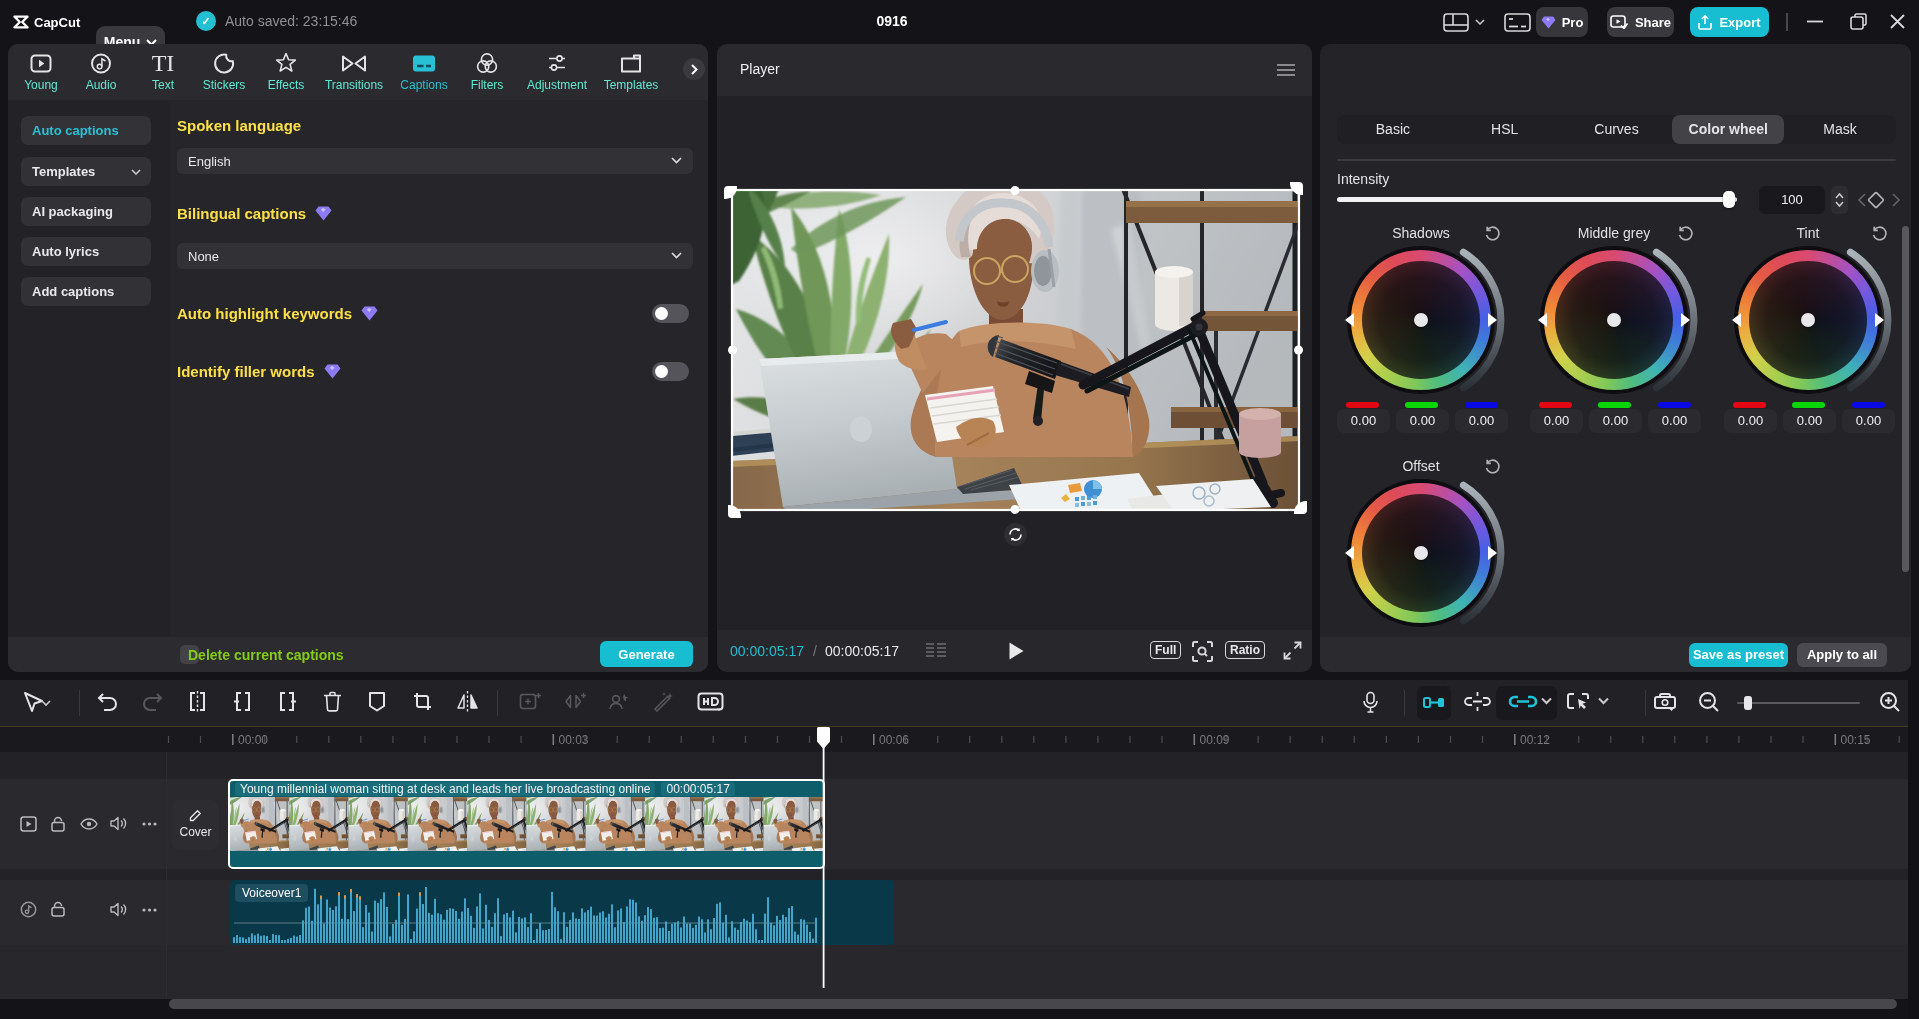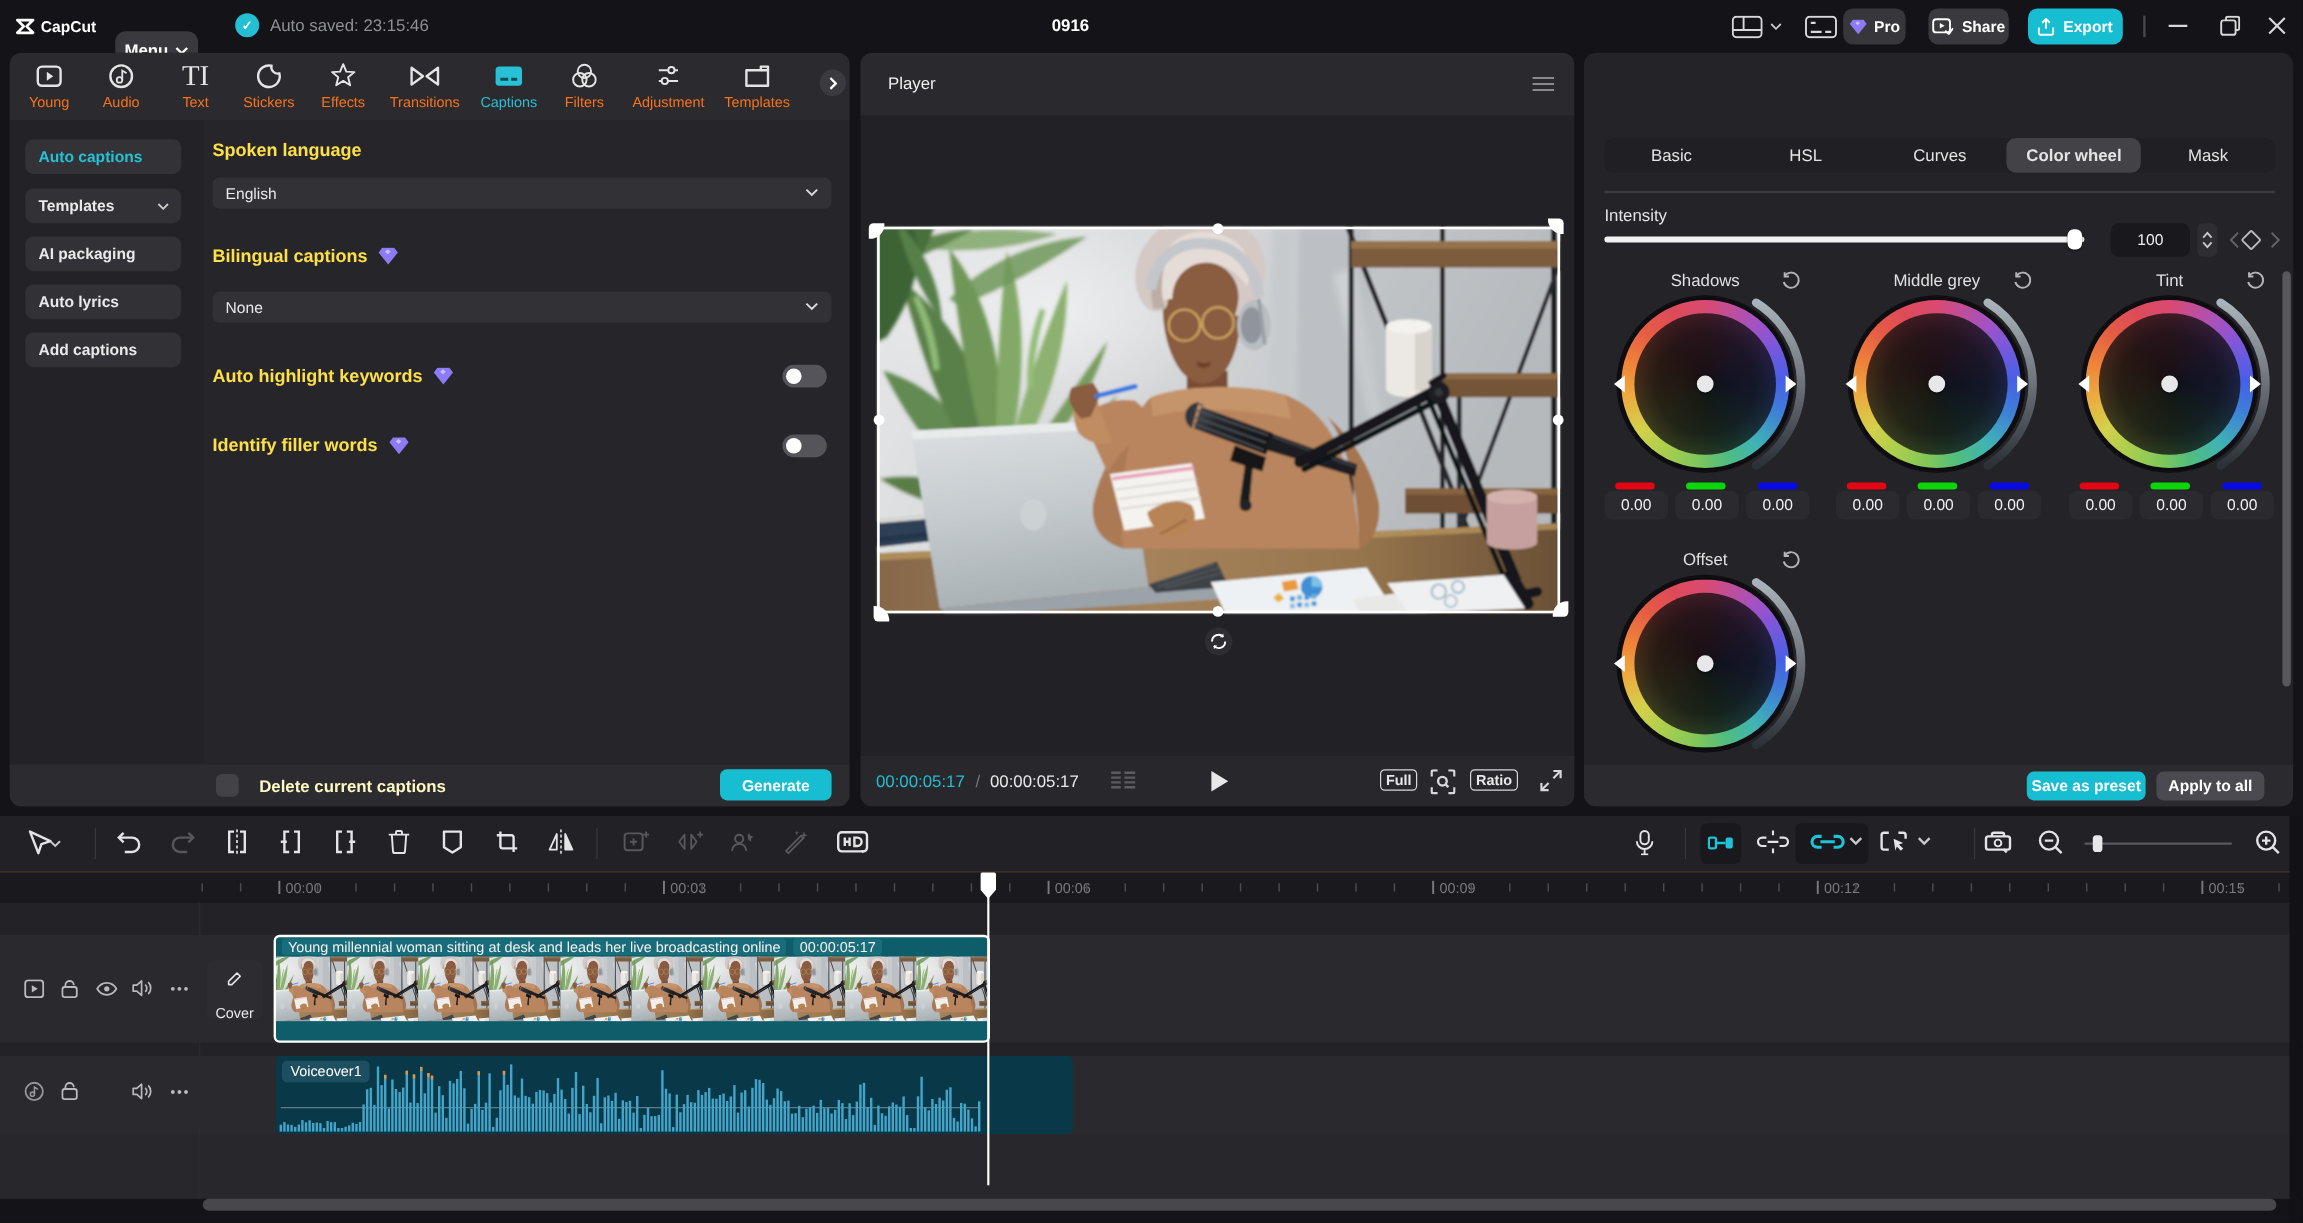--- a/index.html
+++ b/index.html
@@ -38,21 +38,21 @@
 #playerpanel { position:absolute; left:717px; top:44px; width:595px; height:628px; background:#222125;
   border-radius:10px; overflow:hidden; }
 #pp-head { position:absolute; left:0; top:0; width:595px; height:52px; background:#2a292d; }
 #pp-foot { position:absolute; left:0; top:586px; width:595px; height:42px; background:#28272b; }
 #rightpanel { position:absolute; left:1320px; top:44px; width:591px; height:628px; background:#242327;
   border-radius:10px; overflow:hidden; }
 #rp-head { position:absolute; left:0; top:0; width:591px; height:52px; background:#2a292d; }
 #rp-foot { position:absolute; left:0; top:593px; width:591px; height:35px; background:#2b2a2e; }
 
 
-.tool { position:absolute; top:8px; width:76px; text-align:center; color:#f97316; }
+.tool { position:absolute; top:8px; width:76px; text-align:center; color:#5eead4; }
 .tool svg { margin:0 auto 3px; }
 .tool .lbl { font-size:12px; }
 .tool.active { color:#27c0d4; }
 
 
 .side-btn { position:absolute; left:13px; width:130px; height:29px; background:#323135;
   border-radius:7px; display:flex; align-items:center; padding-left:11px; font-size:13px;
   font-weight:bold; color:#e9e9eb; }
 
 .cap-label { position:absolute; font-size:15px; font-weight:bold; color:#fde047; }
@@ -282,21 +282,21 @@
     <div class="toggle" style="left:644px;top:260px"></div>
     <div class="cap-label" style="left:169px;top:319px">Identify filler words
       <svg style="position:absolute;right:-26px;top:1px" width="17" height="15" viewBox="0 0 17 15">
           <path d="M3.5 .5 h10 L16.5 4.5 8.5 14.5.5 4.5z" fill="#8d7bf5"></path>
           <path d="M5.8 3.8l2.3-2 2.4 2-2.4 2.1z" fill="#c9bffb"></path>
         </svg></div>
     <div class="toggle" style="left:644px;top:318px"></div>
 
     <div id="capfooter">
       <div style="position:absolute;left:172px;top:8px;width:19px;height:19px;background:#434247;border-radius:5px"></div>
-      <div style="position:absolute;left:208px;top:10px;font-size:14px;font-weight:bold;color:#fef9c3">Delete current captions</div>
+      <div style="position:absolute;left:180px;top:10px;font-size:14px;font-weight:bold;color:#84cc16">Delete current captions</div>
       <div class="gen-btn">Generate</div>
     </div>
   </div>
 
   <div id="playerpanel">
     <div id="pp-head">
       <div class="abs" style="left:23px;top:17px;font-size:14px;color:#f0f0f2">Player</div>
       <svg class="abs" style="left:560px;top:20px" width="18" height="12" viewBox="0 0 18 12">
         <line x1="0" y1="1" x2="18" y2="1" stroke="#8a8a8e" stroke-width="1.8"></line>
         <line x1="0" y1="6" x2="18" y2="6" stroke="#8a8a8e" stroke-width="1.8"></line>
@@ -902,21 +902,21 @@
       <svg class="abs" style="left:142px;top:228px" width="15" height="4" viewBox="0 0 15 4">
           <circle cx="2" cy="2" r="1.6" fill="#bababd"></circle>
           <circle cx="7.5" cy="2" r="1.6" fill="#bababd"></circle>
           <circle cx="13" cy="2" r="1.6" fill="#bababd"></circle>
         </svg>
     </div>
     <div class="cover-btn">
       <svg style="margin:8px auto 0" width="15" height="15" viewBox="0 0 15 15">
           <path d="M2.5 12.5 L2.5 9.8 L9.5 2.8 L12.2 5.5 L5.2 12.5 Z" stroke="#e8e8ea" stroke-width="1.3" fill="none" stroke-linejoin="round"></path>
         </svg>
-      <div style="margin-top:14px">Cover</div>
+      <div style="margin-top:2px">Cover</div>
     </div>
     <div class="clip-video">
         <svg width="593" height="54" viewBox="0 0 593 54" style="position:absolute;left:0;top:16px">
           <svg x="0.0" y="0" width="59.3" height="54" viewBox="95 10 390 300" preserveAspectRatio="none">
             <use href="#vidsym" width="569" height="322"></use>
           </svg>
           <svg x="59.3" y="0" width="59.3" height="54" viewBox="95 10 390 300" preserveAspectRatio="none">
             <use href="#vidsym" width="569" height="322"></use>
           </svg>
           <svg x="118.6" y="0" width="59.3" height="54" viewBox="95 10 390 300" preserveAspectRatio="none">

